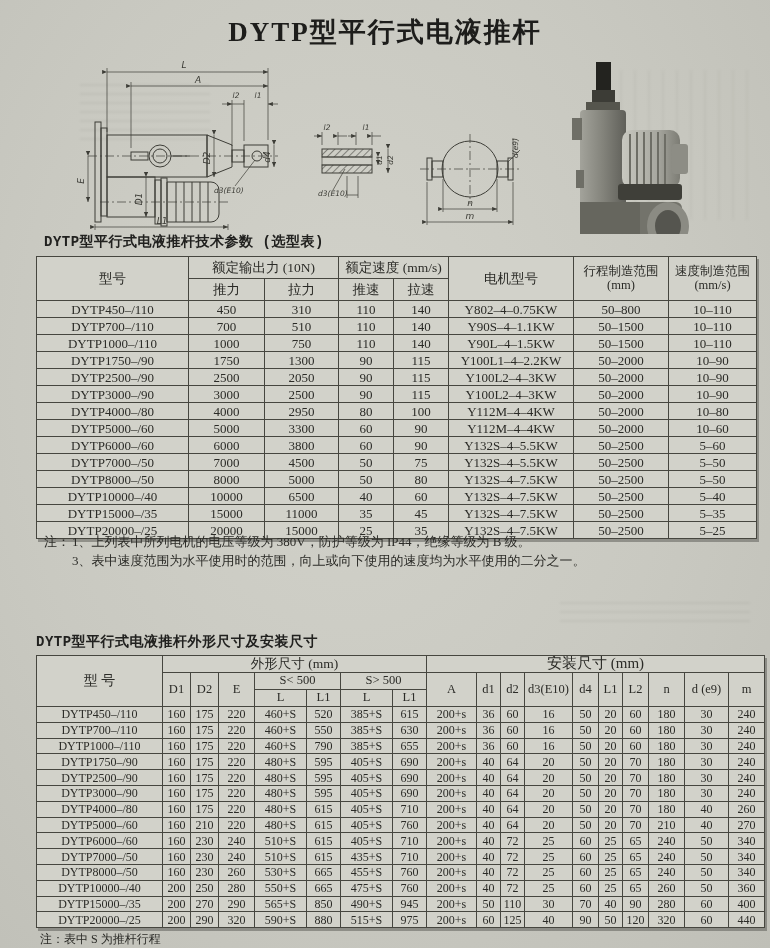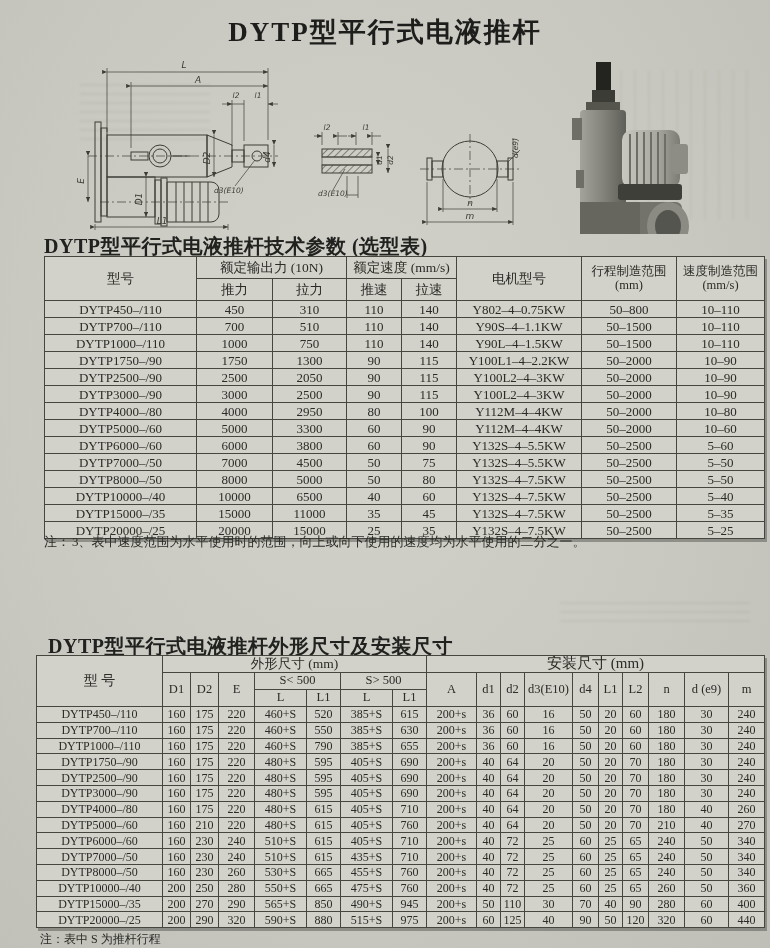--- a/index.html
+++ b/index.html
@@ -18,31 +18,31 @@
     background:repeating-linear-gradient(0deg,#7a7a72 0 2px,transparent 2px 9px);}
   .ghost2{position:absolute;opacity:.07;filter:blur(1.5px);
     background:repeating-linear-gradient(90deg,#6e6e66 0 2px,transparent 2px 14px);}
 
   .page-title{
     position:absolute;top:14px;left:0;width:770px;text-align:center;
     font-size:27px;font-weight:bold;letter-spacing:2px;color:#1d1d1b;
   }
   .figure-wrap{position:absolute;top:52px;left:0;width:770px;height:182px;}
 
-  .sec-title{position:absolute;font-size:20px;font-weight:bold;color:#21211f;letter-spacing:.5px;}
+  .sec-title{position:absolute;font-size:14px;font-weight:bold;color:#21211f;letter-spacing:.5px;font-family:Liberation Mono, monospace;}
   #sec1{top:233px;left:44px;}
-  #sec2{top:633px;left:48px;}
+  #sec2{top:633px;left:36px;}
 
   table{border-collapse:collapse;table-layout:fixed;background:#d2d2ca;
         box-shadow:2px 3px 0 rgba(74,74,68,.45);}
   th,td{border:1px solid #46463f;text-align:center;vertical-align:middle;
         overflow:hidden;white-space:nowrap;padding:0 1px;color:#2b2b27;}
   th{font-weight:normal;}
 
-  #spec-table{position:absolute;top:256px;left:44px;width:721px;border:1px solid #35352f;}
+  #spec-table{position:absolute;top:256px;left:36px;width:721px;border:1px solid #35352f;}
   #spec-table th{font-size:13.5px;height:21px;}
   #spec-table .hdr2{font-size:12.5px;line-height:1.05;}
   #spec-table td{font-size:13px;height:16px;line-height:1;}
 
   #dim-table{position:absolute;top:655px;left:36px;width:729px;border:1px solid #35352f;}
   #dim-table th{font-size:12.5px;height:16px;line-height:1.05;}
   #dim-table td{font-size:12px;height:14.8px;line-height:1;}
 
   .notes{position:absolute;top:533px;left:44px;width:700px;font-size:13px;line-height:18.5px;color:#2b2b27;}
   .notes .prefix{position:absolute;left:0;top:0;}
@@ -407,20 +407,21 @@
           <td>35</td>
           <td>Y132S–4–7.5KW</td>
           <td>50–2500</td>
           <td>5–25</td>
         </tr>
       </tbody>
   </table>
 
   <div class="notes">
     <span class="prefix">注：</span>
+    <div class="note-item">1、上列表中所列电机的电压等级为 380V，防护等级为 IP44，绝缘等级为 B 级。</div>
     <div class="note-item">3、表中速度范围为水平使用时的范围，向上或向下使用的速度均为水平使用的二分之一。</div>
   </div>
 
   <div class="sec-title" id="sec2">DYTP型平行式电液推杆外形尺寸及安装尺寸</div>
 
   <table id="dim-table">
     <colgroup>
       <col style="width:126px">
         <col style="width:28px">
         <col style="width:28px">

